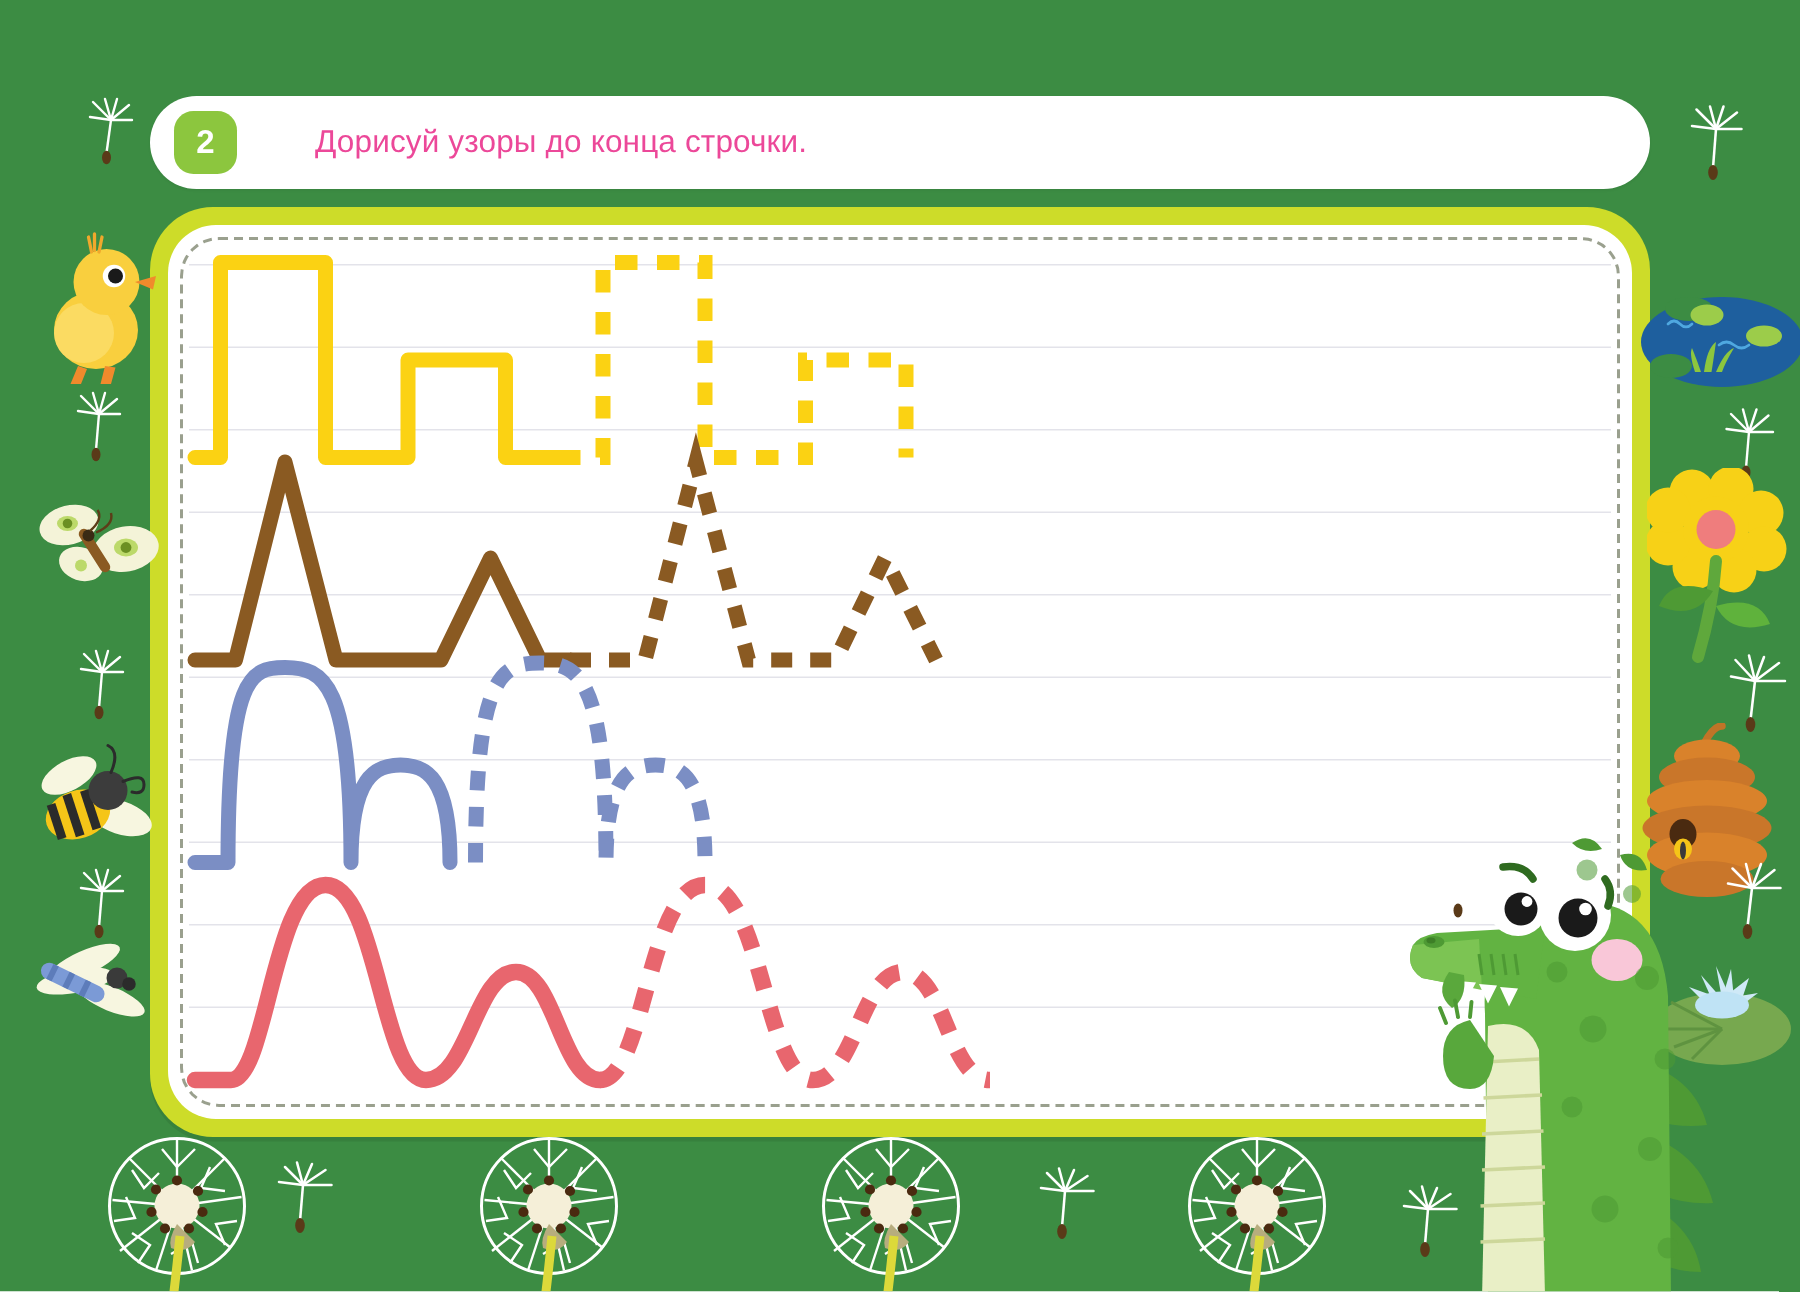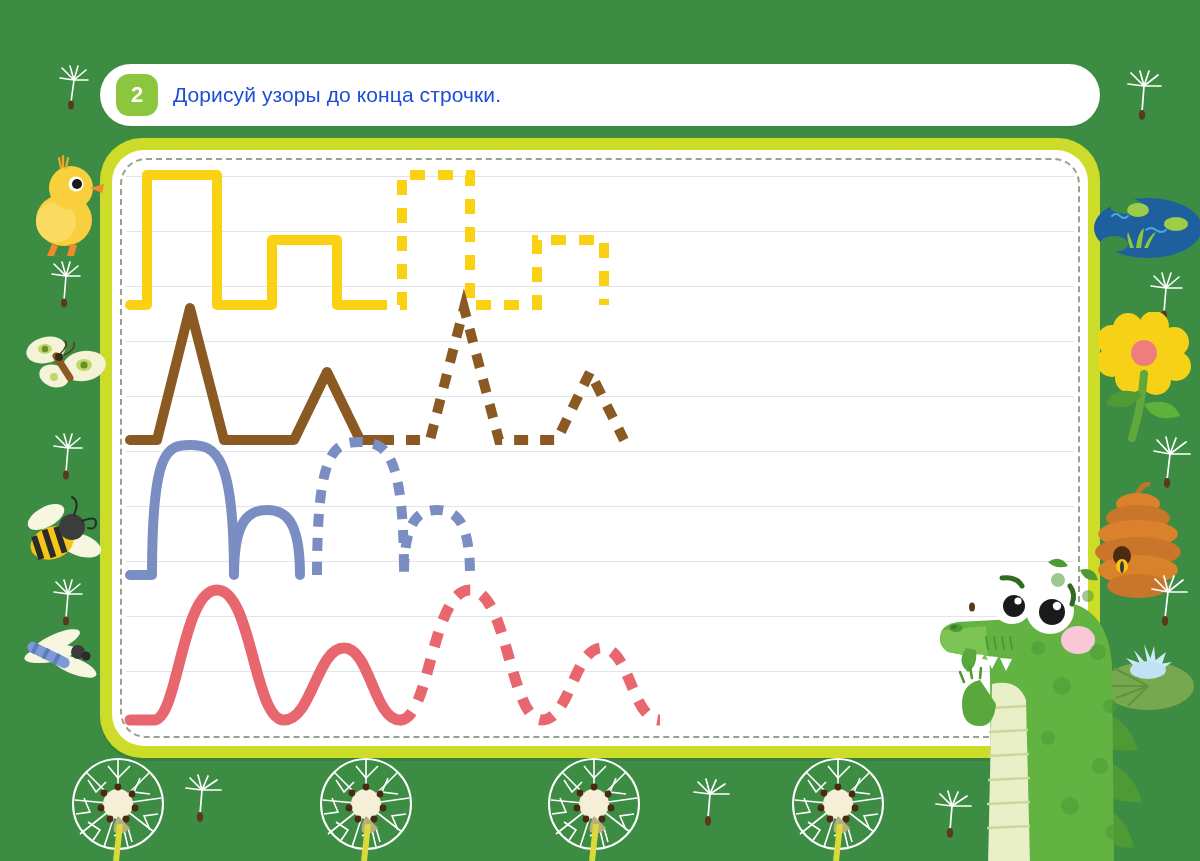--- a/index.html
+++ b/index.html
@@ -32,23 +32,23 @@
     background: #8cc63e;
     color: #ffffff;
     font-size: 22px;
     font-weight: bold;
     display: flex;
     align-items: center;
     justify-content: center;
     flex: 0 0 auto;
   }
   #instruction-text {
-    margin-left: 15px;
+    margin-left: 52px;
     font-size: 21px;
-    color: #1d4ed8;
+    color: #ec4899;
     letter-spacing: 0.1px;
   }
 
   
   #worksheet-card {
     position: absolute;
     left: 100px; top: 138px;
     width: 1000px; height: 620px;
     background: #cddc29;
     border-radius: 42px;

